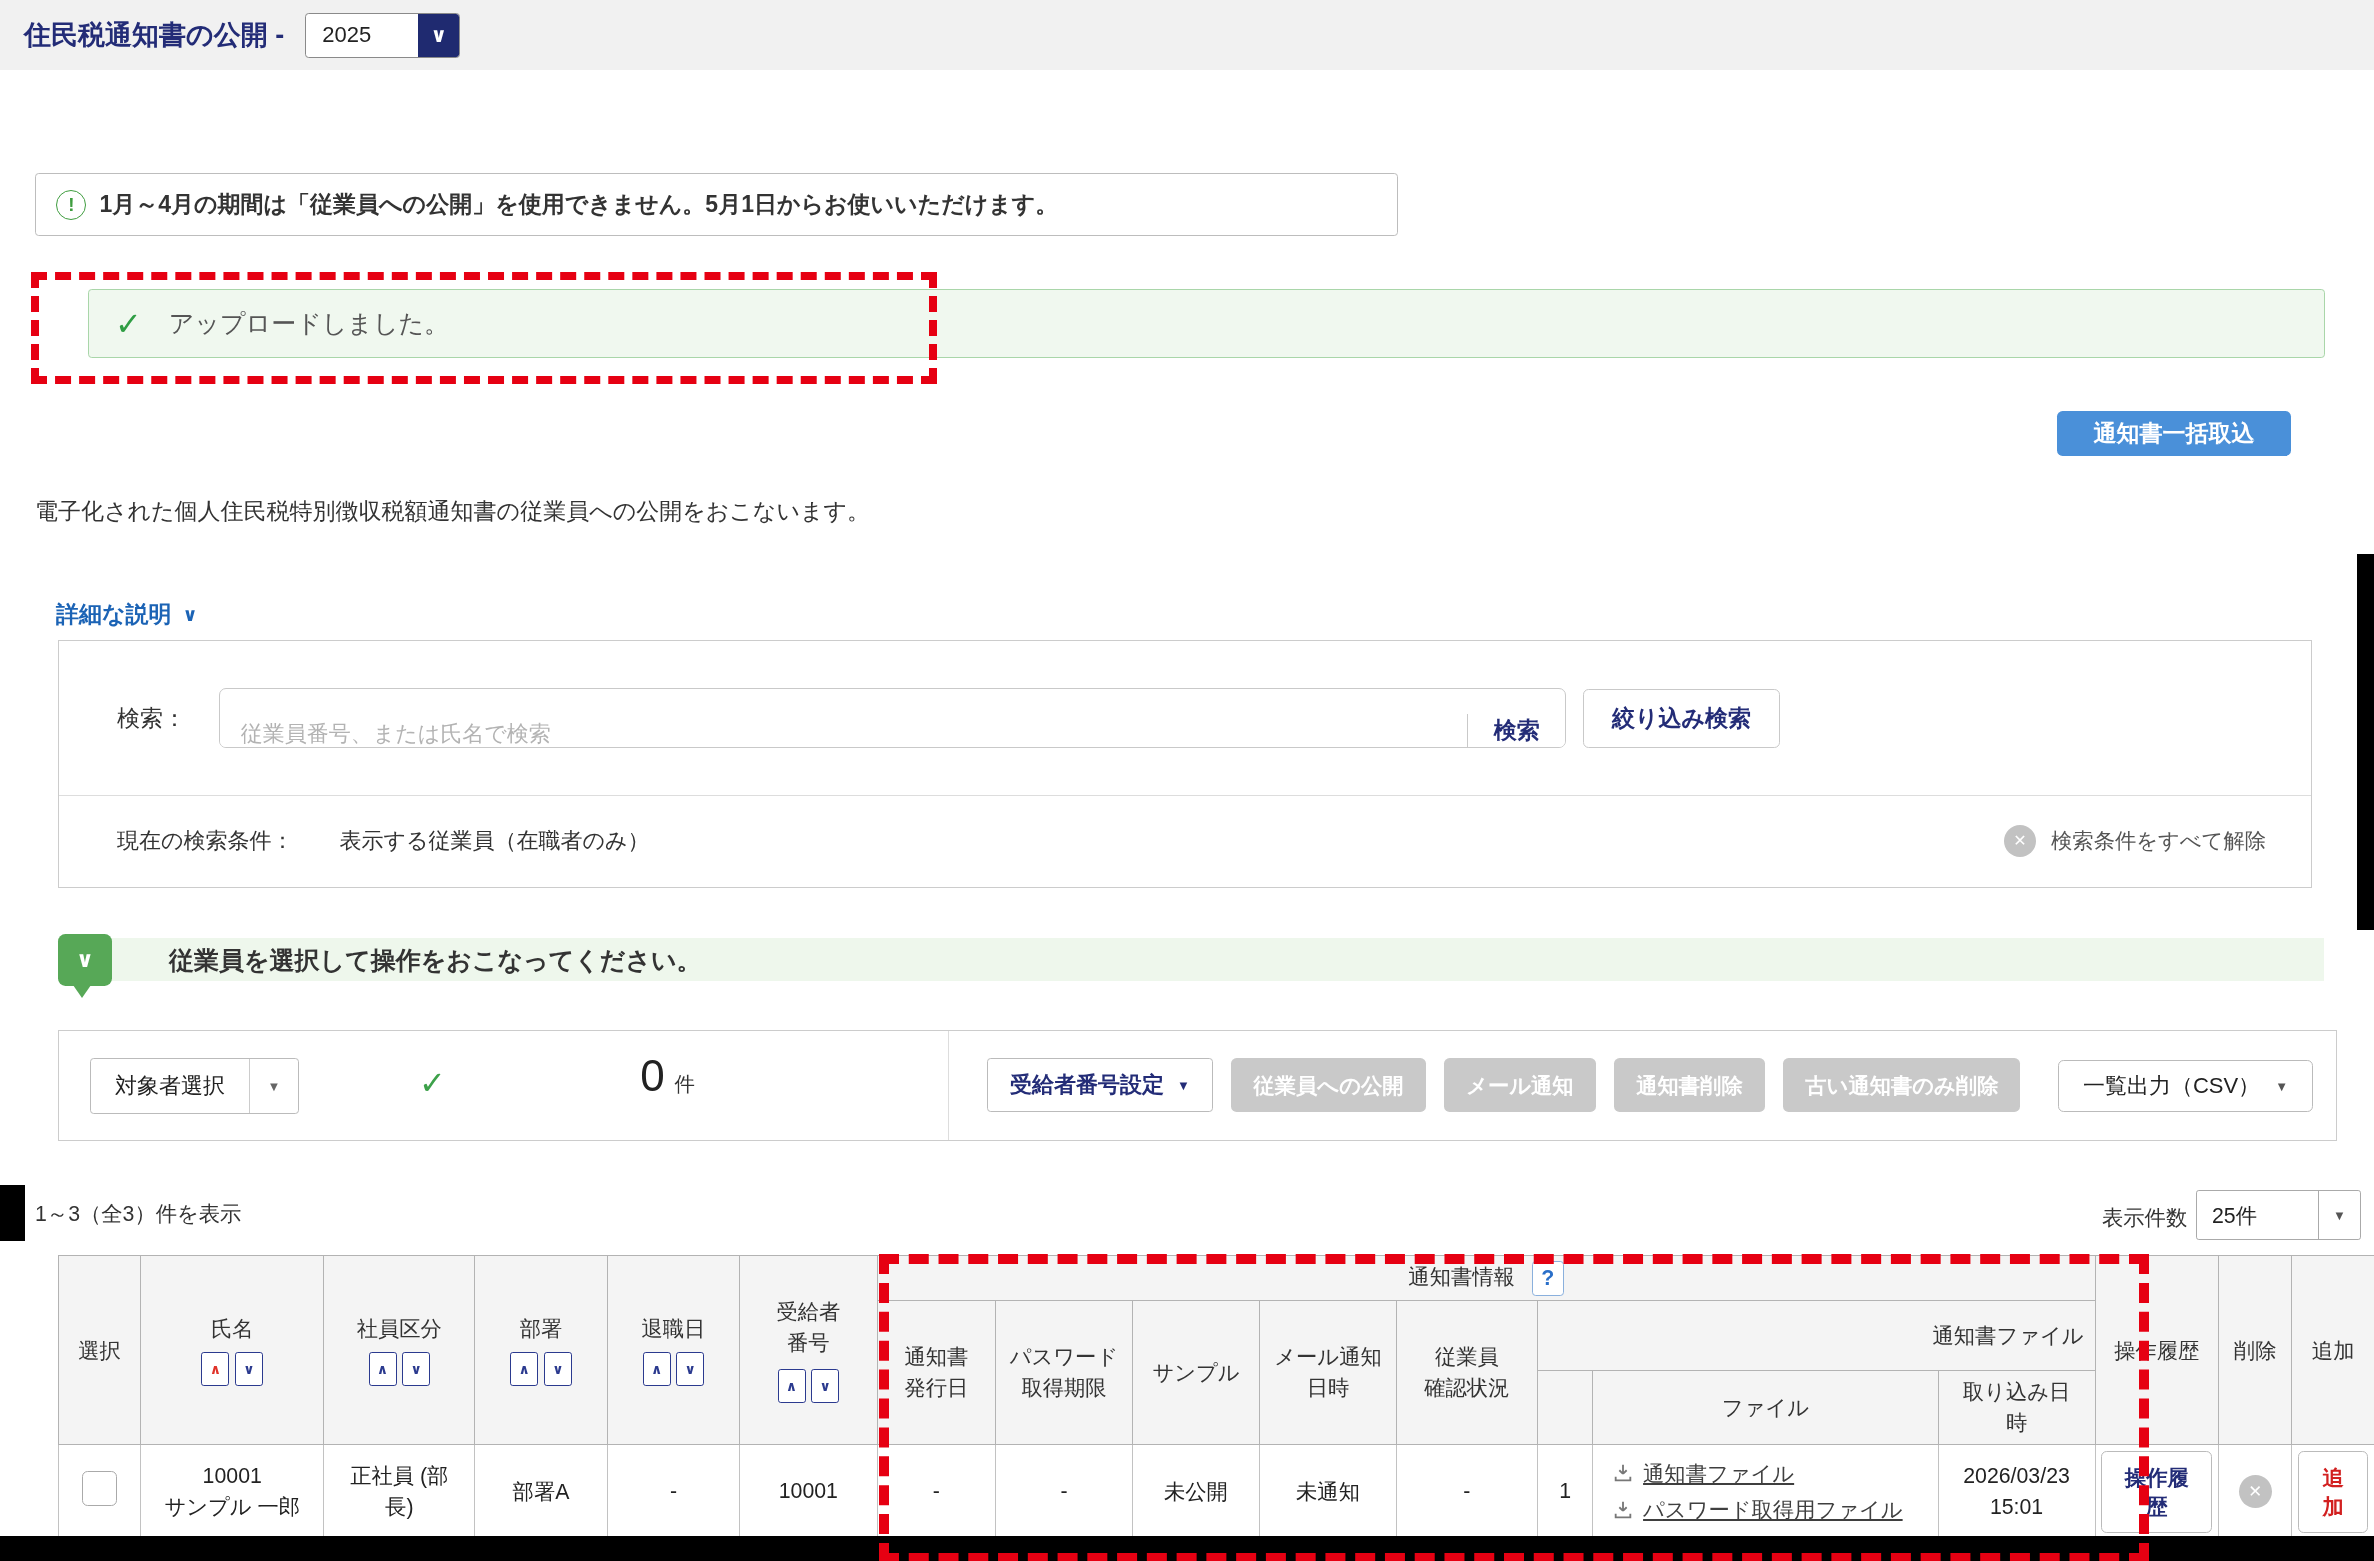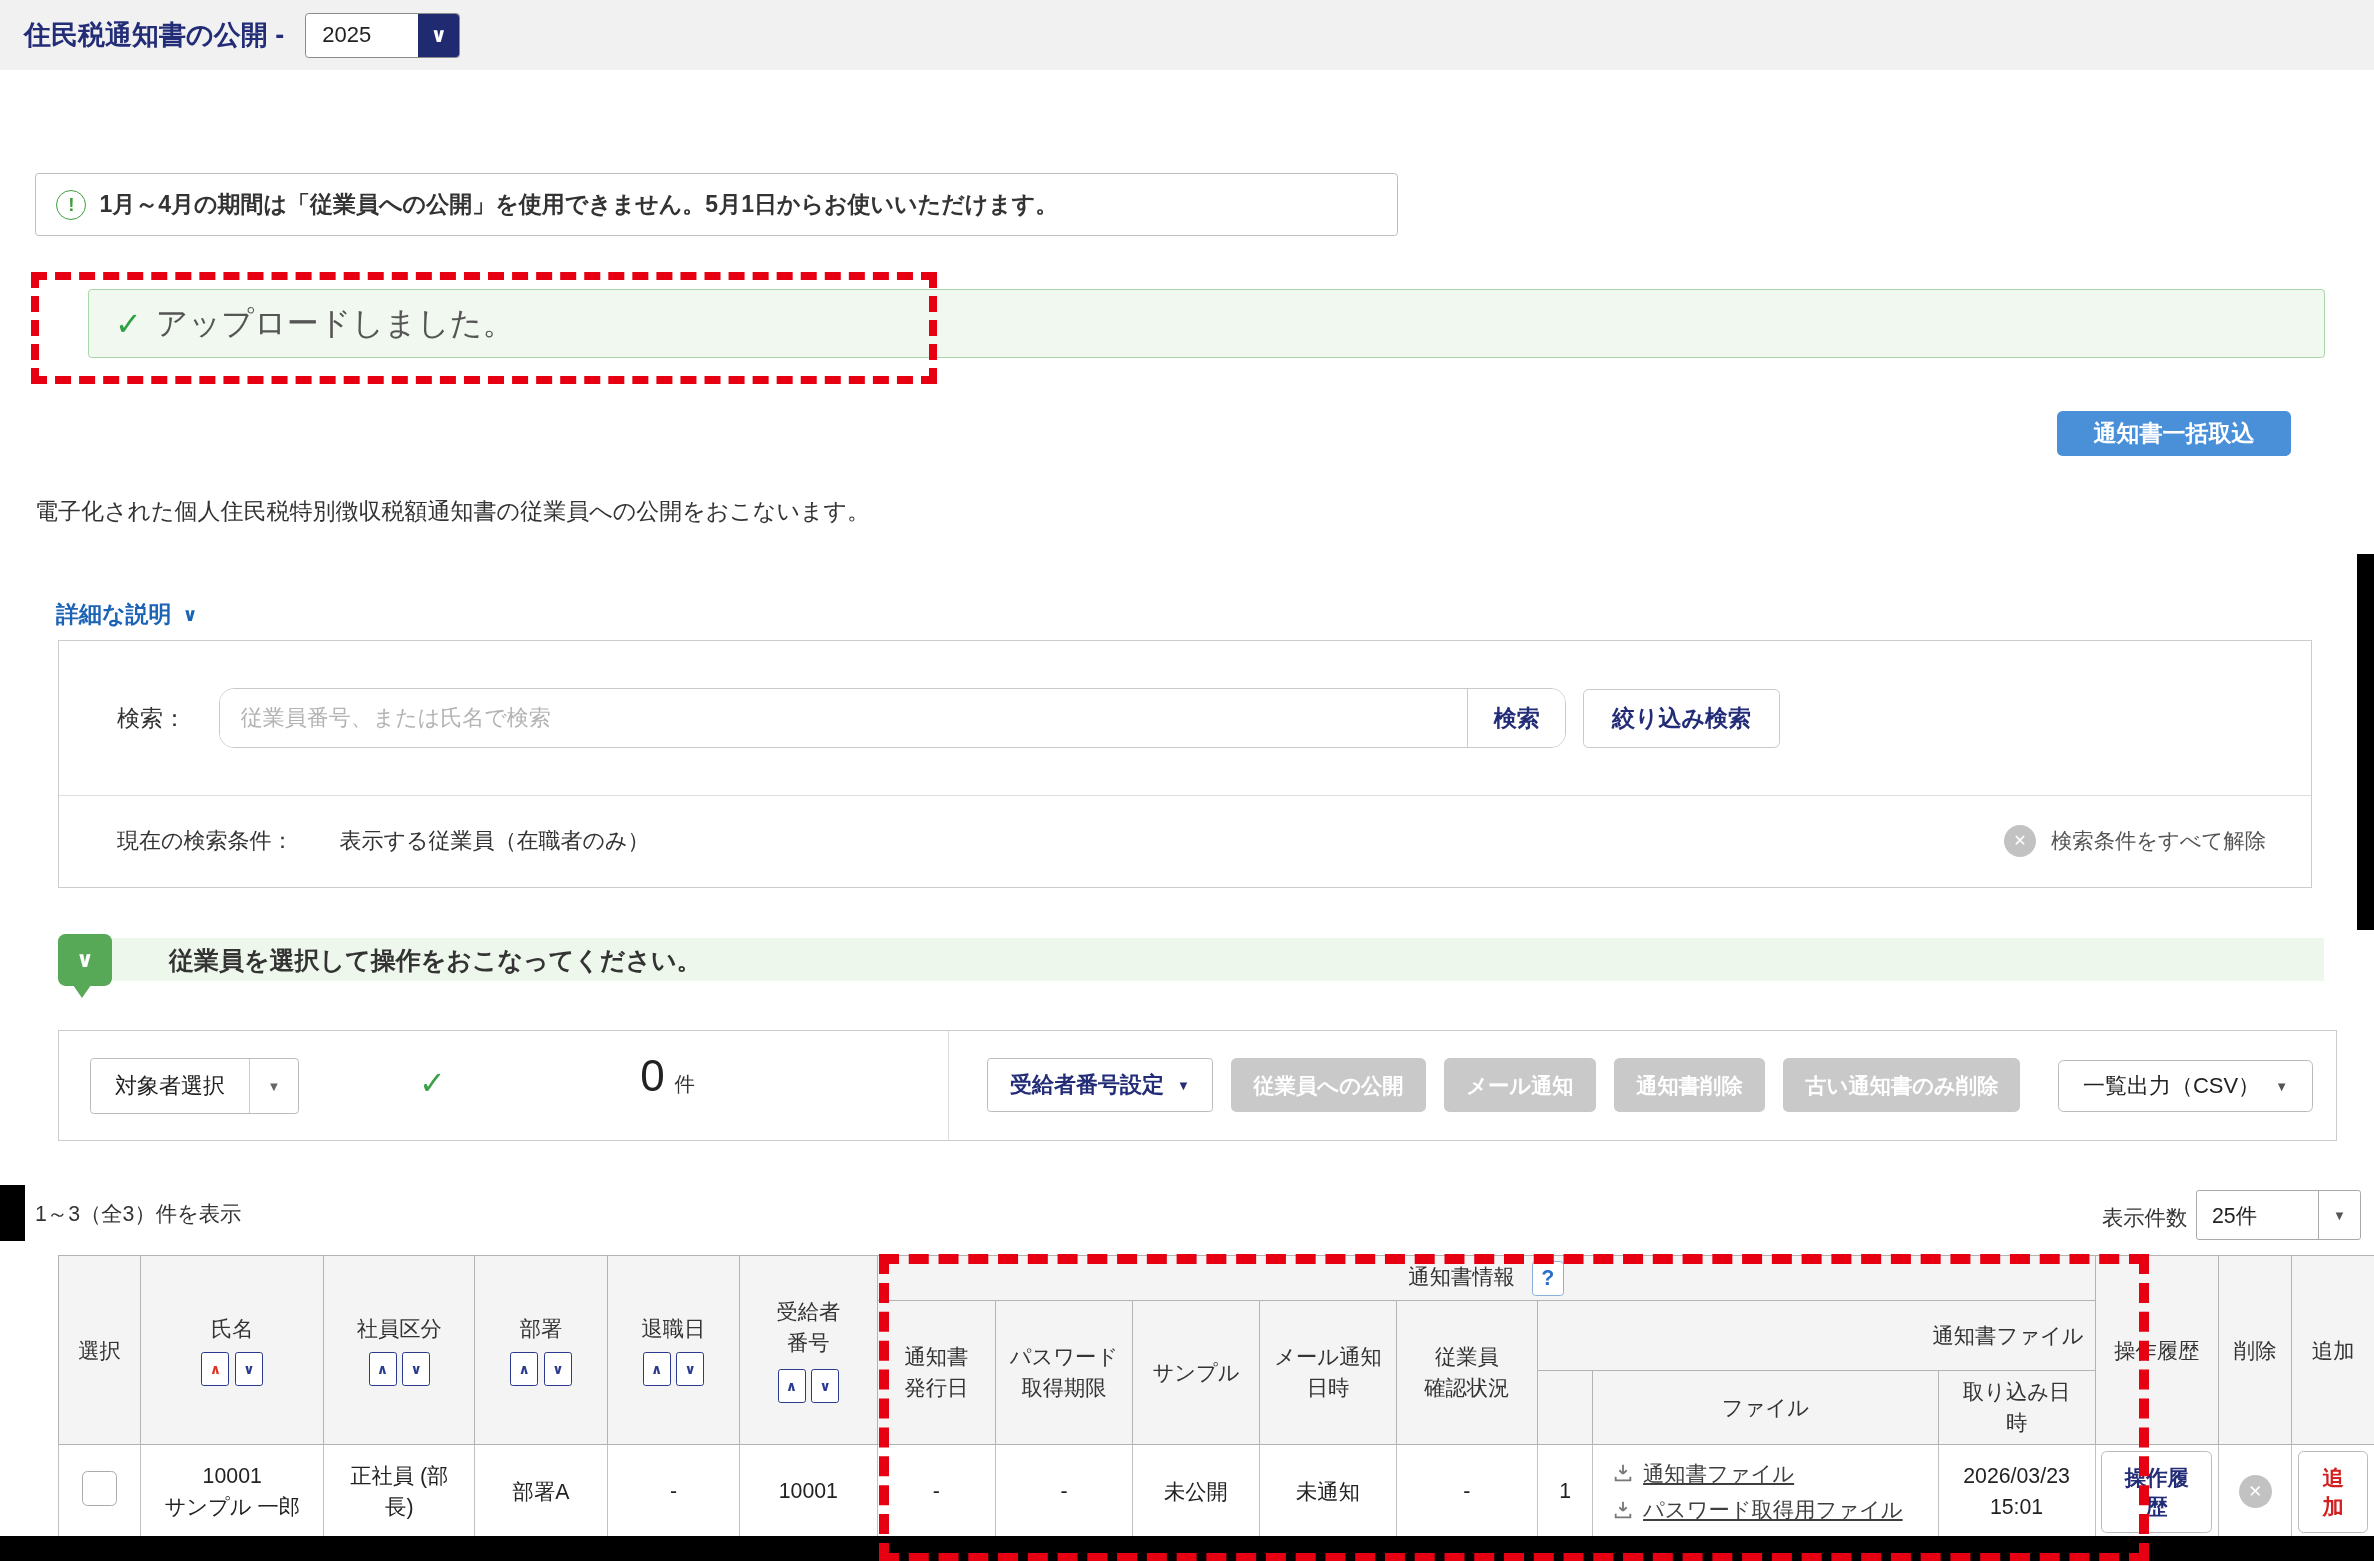--- a/index.html
+++ b/index.html
@@ -14,34 +14,34 @@
   .year-select .arrow{width:41px;background:#1f2a70;color:#fff;display:flex;align-items:center;justify-content:center;font-size:20.4px;font-weight:bold;border-radius:0 2.8px 2.8px 0;}
 
   
   .info-box{position:absolute;left:35px;top:173px;width:1361px;height:61px;border:0.9px solid #bdbdbd;border-radius:3.7px;background:#fff;display:flex;align-items:center;}
   .info-icon{margin-left:20.4px;width:28px;height:28px;border:1.9px solid #3f9d3f;border-radius:50%;color:#3f9d3f;font-size:18.6px;font-weight:bold;display:flex;align-items:center;justify-content:center;flex:0 0 auto;}
   .info-text{margin-left:13px;font-size:23px;font-weight:bold;color:#333;}
 
   
   .success-bar{position:absolute;left:88px;top:289px;width:2235px;height:67px;background:#f0f8ef;border:0.9px solid #a9d6a9;border-radius:3.7px;display:flex;align-items:center;}
   .success-check{margin-left:26px;color:#2f9e44;font-size:32px;font-weight:bold;}
-  .success-text{margin-left:14px;font-size:32px;color:#555;}
+  .success-text{margin-left:27px;font-size:25px;color:#555;}
 
   
   .section-heading{position:absolute;left:35px;top:412px;font-size:33px;font-weight:bold;color:#1a1a1a;}
   .import-btn{position:absolute;left:2057px;top:411px;width:234px;height:45px;background:#4a90d9;color:#fff;font-size:23px;font-weight:bold;border:none;border-radius:5.6px;display:flex;align-items:center;justify-content:center;cursor:pointer;}
   .section-desc{position:absolute;left:35px;top:496px;font-size:23px;color:#333;}
   .detail-link{position:absolute;left:56px;top:599px;font-size:23px;font-weight:bold;color:#1b63b5;display:flex;align-items:center;gap:11px;cursor:pointer;}
   .detail-link .chev{font-size:18.6px;font-weight:bold;}
 
   
   .search-panel{position:absolute;left:58px;top:640px;width:2252px;height:246px;border:0.9px solid #ccc;background:#fff;}
   .sp-row1{position:absolute;left:0;top:0;width:100%;height:154px;display:flex;align-items:center;}
   .sp-label{margin-left:58px;width:93px;font-size:23px;color:#333;}
-  .input-group{margin-left:9.3px;display:flex;width:1345px;height:58px;border:0.9px solid #c9c9c9;border-radius:15px;overflow:hidden;background:#fff;}
+  .input-group{margin-left:9.3px;display:flex;width:1345px;height:58px;border:0.9px solid #c9c9c9;border-radius:7px;overflow:hidden;background:#fff;align-items:flex-end;}
   .input-group input{flex:1;border:none;outline:none;font-size:22px;padding:0 20.4px;color:#333;font-family:inherit;}
   .input-group input::placeholder{color:#b3b3b3;}
   .input-group .search-btn{width:98px;border:none;border-left:0.9px solid #c9c9c9;background:#fff;font-size:23px;font-weight:bold;color:#232c77;cursor:pointer;font-family:inherit;}
   .filter-btn{margin-left:16.7px;height:59px;padding:0 28px;background:#fff;border:0.9px solid #c9c9c9;border-radius:5.6px;font-size:23px;font-weight:bold;color:#232c77;cursor:pointer;font-family:inherit;}
   .sp-div{position:absolute;left:0;top:154px;width:100%;border-top:0.9px solid #ddd;}
   .sp-row2{position:absolute;left:0;top:154px;width:100%;height:91px;display:flex;align-items:center;}
   .cond-label{margin-left:58px;font-size:22px;color:#333;}
   .cond-value{margin-left:46px;font-size:22px;color:#333;}
   .clear-all{margin-left:auto;margin-right:45px;display:flex;align-items:center;gap:15px;cursor:pointer;}
   .gray-x{width:32px;height:32px;border-radius:50%;background:#c2c2c2;color:#fff;font-size:16px;font-weight:bold;display:flex;align-items:center;justify-content:center;}

